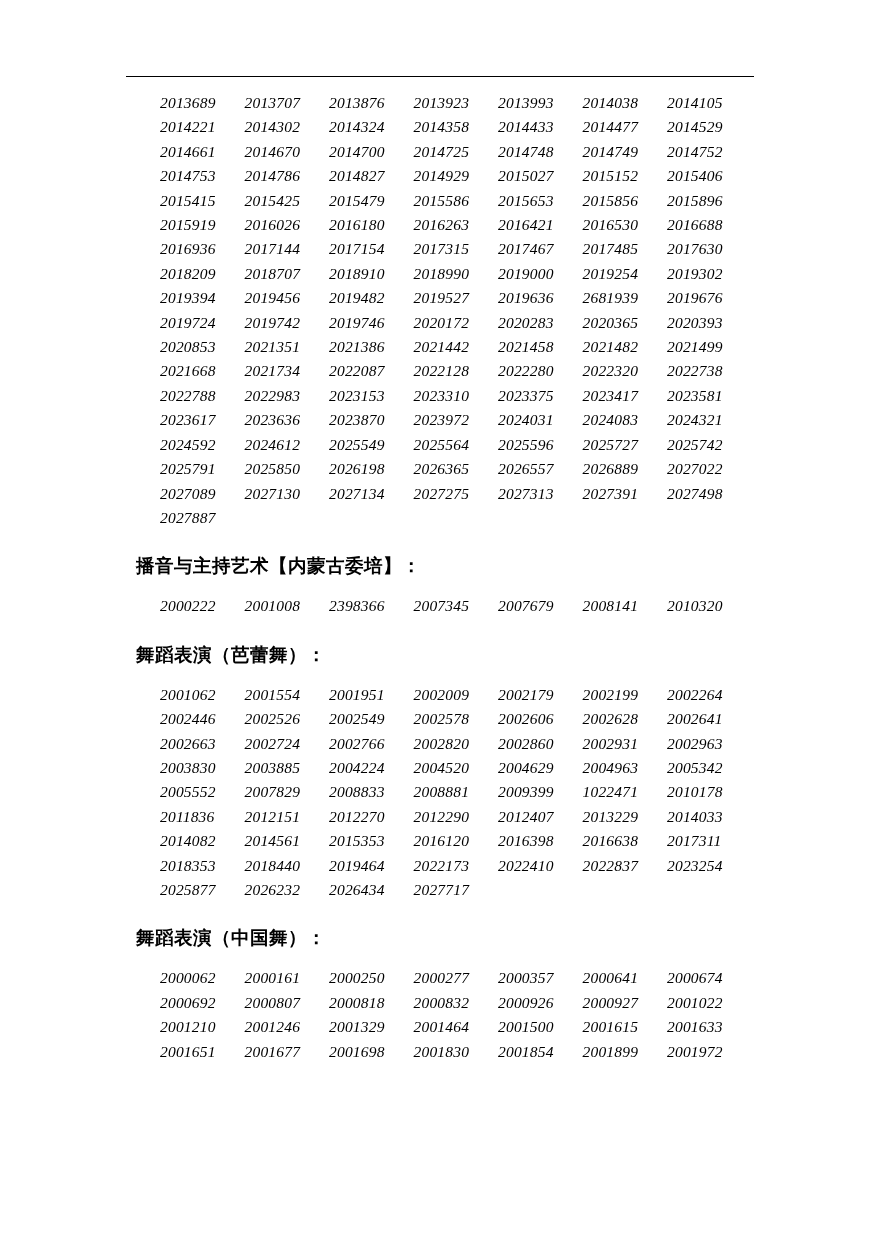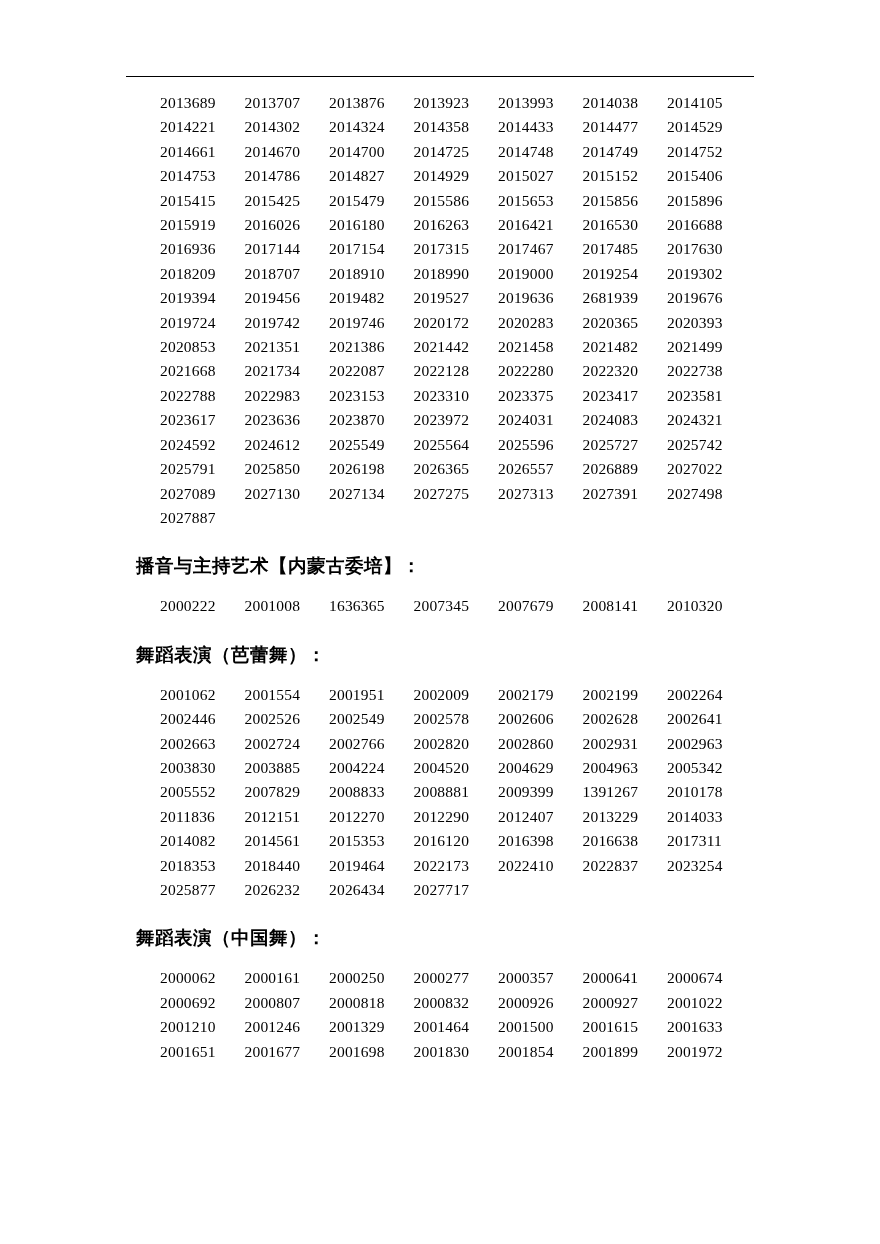--- a/index.html
+++ b/index.html
@@ -28,20 +28,21 @@
     width: 628px;
   }
   .num-block {
     margin-top: 14px;
   }
   .num-row {
     display: flex;
     width: 628px;
     padding-left: 34px;
     box-sizing: border-box;
+    font-style: italic;
   }
   .num-cell {
     width: 84.5px;
     font-size: 15.5px;
     line-height: 24.4px;
     font-family: "Liberation Serif", "DejaVu Serif", serif;
     letter-spacing: 0.2px;
     white-space: nowrap;
   }
   .section-heading {
@@ -217,21 +218,21 @@
         </div>
         <div class="num-row">
           <div class="num-cell">2027887</div>
         </div>
       </div>
       <div class="section-heading">播音与主持艺术【内蒙古委培】：</div>
       <div class="num-block">
         <div class="num-row">
           <div class="num-cell">2000222</div>
           <div class="num-cell">2001008</div>
-          <div class="num-cell">1636365</div>
+          <div class="num-cell">2398366</div>
           <div class="num-cell">2007345</div>
           <div class="num-cell">2007679</div>
           <div class="num-cell">2008141</div>
           <div class="num-cell">2010320</div>
         </div>
       </div>
       <div class="section-heading">舞蹈表演（芭蕾舞）：</div>
       <div class="num-block">
         <div class="num-row">
           <div class="num-cell">2001062</div>
@@ -268,21 +269,21 @@
           <div class="num-cell">2004629</div>
           <div class="num-cell">2004963</div>
           <div class="num-cell">2005342</div>
         </div>
         <div class="num-row">
           <div class="num-cell">2005552</div>
           <div class="num-cell">2007829</div>
           <div class="num-cell">2008833</div>
           <div class="num-cell">2008881</div>
           <div class="num-cell">2009399</div>
-          <div class="num-cell">1391267</div>
+          <div class="num-cell">1022471</div>
           <div class="num-cell">2010178</div>
         </div>
         <div class="num-row">
           <div class="num-cell">2011836</div>
           <div class="num-cell">2012151</div>
           <div class="num-cell">2012270</div>
           <div class="num-cell">2012290</div>
           <div class="num-cell">2012407</div>
           <div class="num-cell">2013229</div>
           <div class="num-cell">2014033</div>

